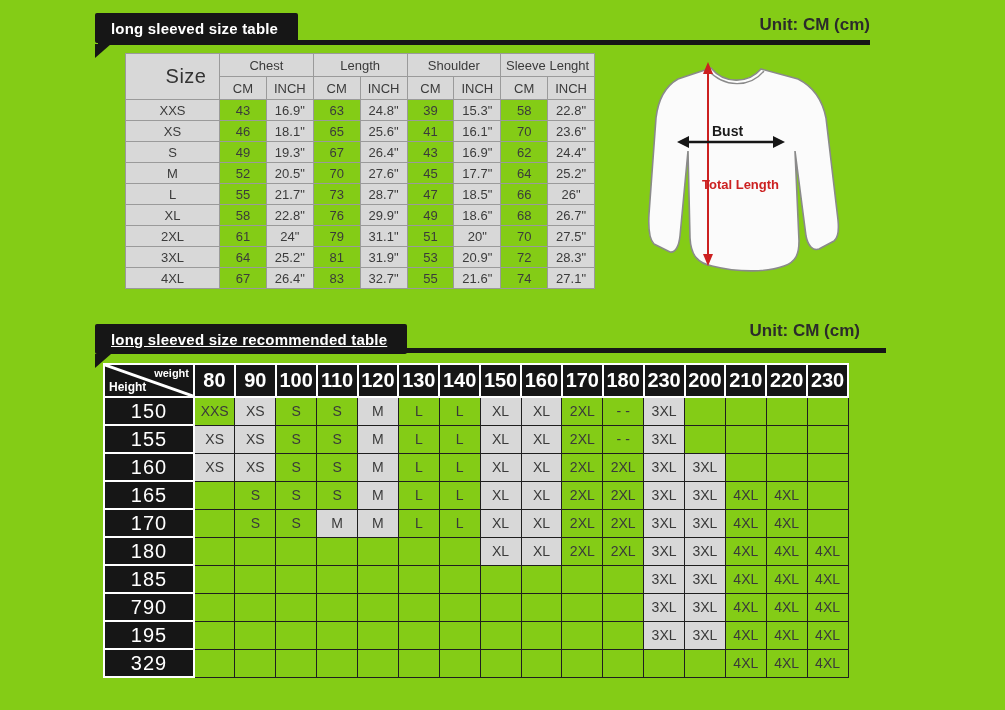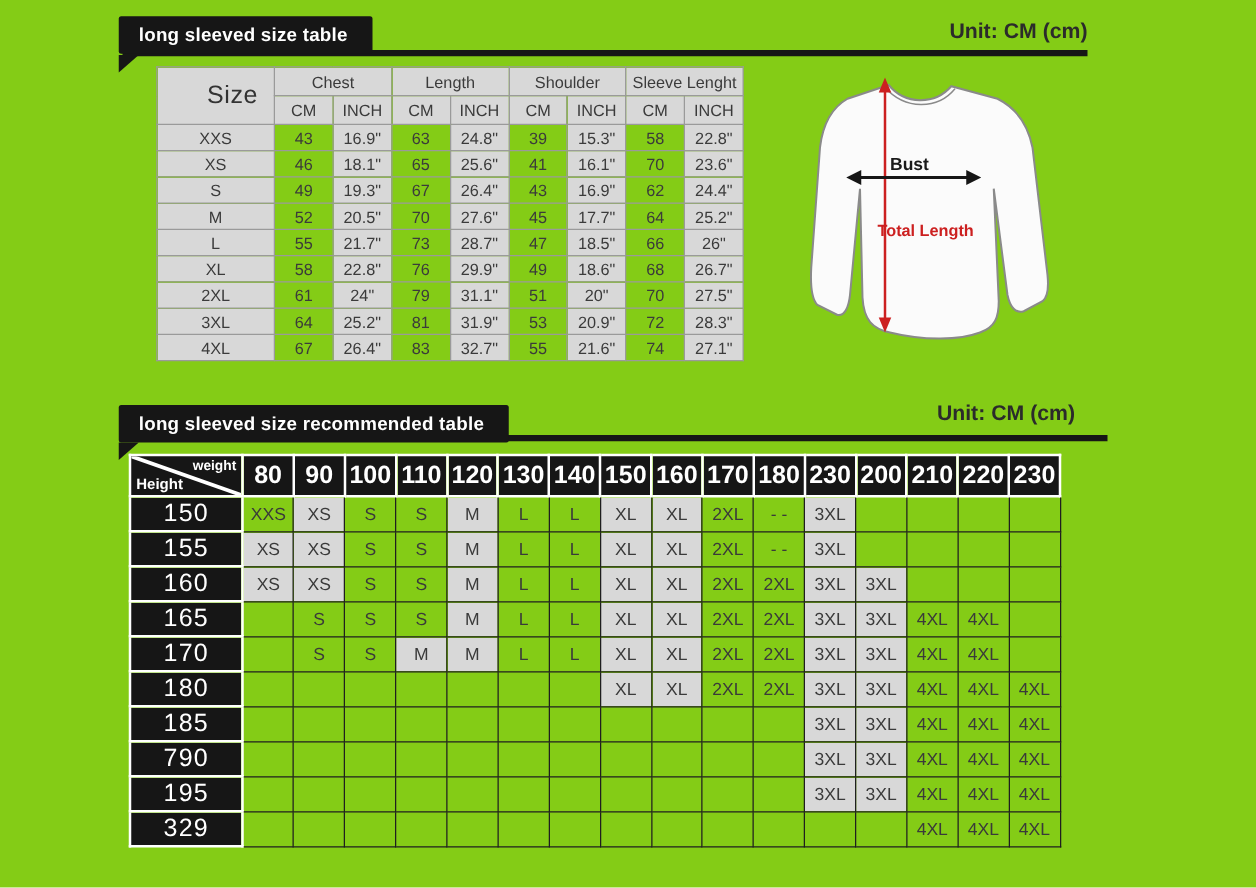--- a/index.html
+++ b/index.html
@@ -196,21 +196,21 @@
 
     <line x1="38" y1="96" x2="128" y2="96" stroke="#161616" stroke-width="2.4"></line>
     <polygon points="29,96 41,90 41,102" fill="#161616"></polygon>
     <polygon points="137,96 125,90 125,102" fill="#161616"></polygon>
     <text x="64" y="90" font-size="14" font-weight="bold" fill="#1a1a1a">Bust</text>
     <text x="54" y="143" font-size="13" font-weight="bold" fill="#cc2020">Total Length</text>
   </svg>
 
 
   <div class="abs bar" style="left:98px; top:348px; width:788px;"></div>
-  <div class="abs tab" style="left:95px; top:324px;">
+  <div class="abs tab" style="left:95px; top:324px;text-decoration:underline;">
     <span>long sleeved size recommended table</span>
   </div>
   <div class="abs tab-tail" style="left:95px; top:354px;"></div>
   <div class="abs unit" style="left:690px; top:321px;">Unit: CM (cm)</div>
 
   <table class="abs matrix" style="left:103px; top:363px; width:746px;">
     <thead>
       <tr>
         <td class="blackcell" style="width:90px; height:33px;">
           <div class="diag">

